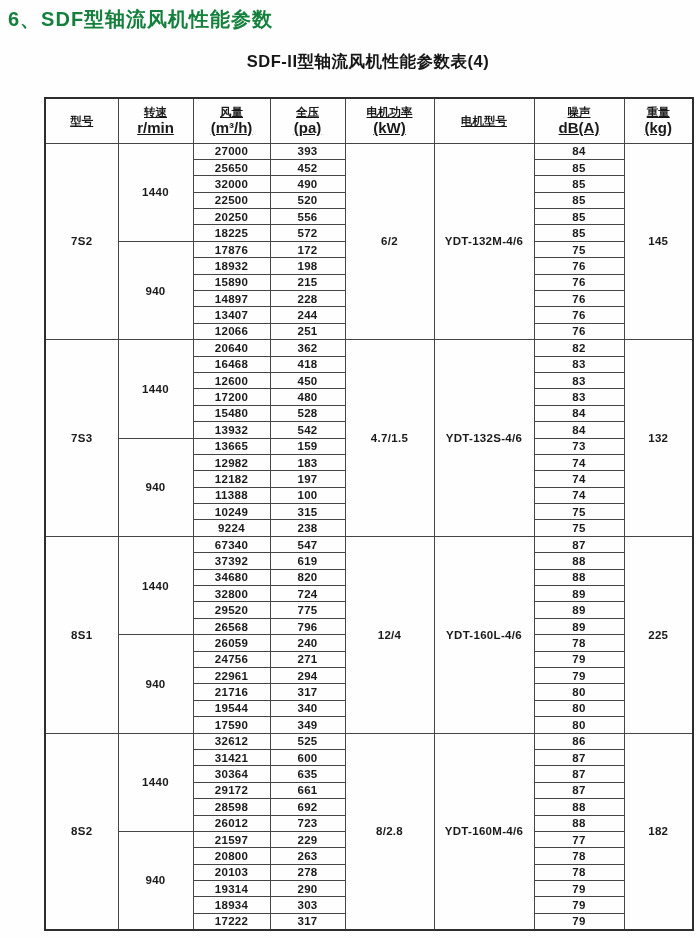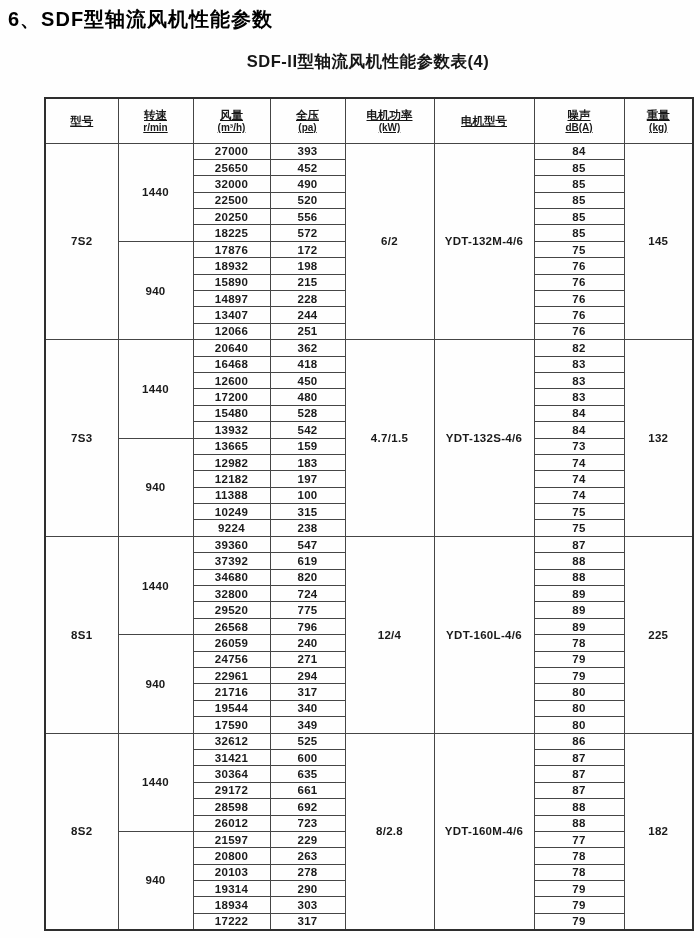--- a/index.html
+++ b/index.html
@@ -16,21 +16,21 @@
     background: #fefefe;
     overflow: hidden;
   }
   .doc-title {
     position: absolute;
     top: 6px; left: 8px;
     margin: 0;
     font-size: 20px;
     font-weight: 700;
     letter-spacing: 1px;
-    color: #000000;
+    color: #15803d;
   }
   .table-title {
     position: absolute;
     top: 51px; left: 0;
     width: 700px;
     margin: 0;
     text-align: center;
     transform: translateX(18px);
     font-size: 16.5px;
     font-weight: 700;
@@ -52,21 +52,21 @@
     vertical-align: middle;
     font-weight: 700;
     color: #1a1a1a;
     overflow: hidden;
     white-space: nowrap;
   }
   table.perf thead tr { height: 45px; text-decoration: underline; }
   table.perf tbody tr { height: 16.4px; }
   table.perf tbody td { font-size: 11.5px; letter-spacing: 0.3px; }
   .h-title { font-size: 11.5px; line-height: 1.25; }
-  .h-unit  { font-size: 10px; line-height: 1.2; }
+  .h-unit  { font-size: 15px; line-height: 1.2; }
 </style>
 </head>
 <body>
 
 <div class="page">
   <h1 class="doc-title">6、SDF型轴流风机性能参数</h1>
   <h2 class="table-title">SDF-II型轴流风机性能参数表(4)</h2>
 
   <table class="perf">
     <colgroup>
@@ -242,21 +242,21 @@
           <td>75</td>
         </tr>
         <tr>
           <td>9224</td>
           <td>238</td>
           <td>75</td>
         </tr>
         <tr>
           <td rowspan="12">8S1</td>
           <td rowspan="6">1440</td>
-          <td>39360</td>
+          <td>67340</td>
           <td>547</td>
           <td rowspan="12">12/4</td>
           <td rowspan="12">YDT-160L-4/6</td>
           <td>87</td>
           <td rowspan="12">225</td>
         </tr>
         <tr>
           <td>37392</td>
           <td>619</td>
           <td>88</td>

